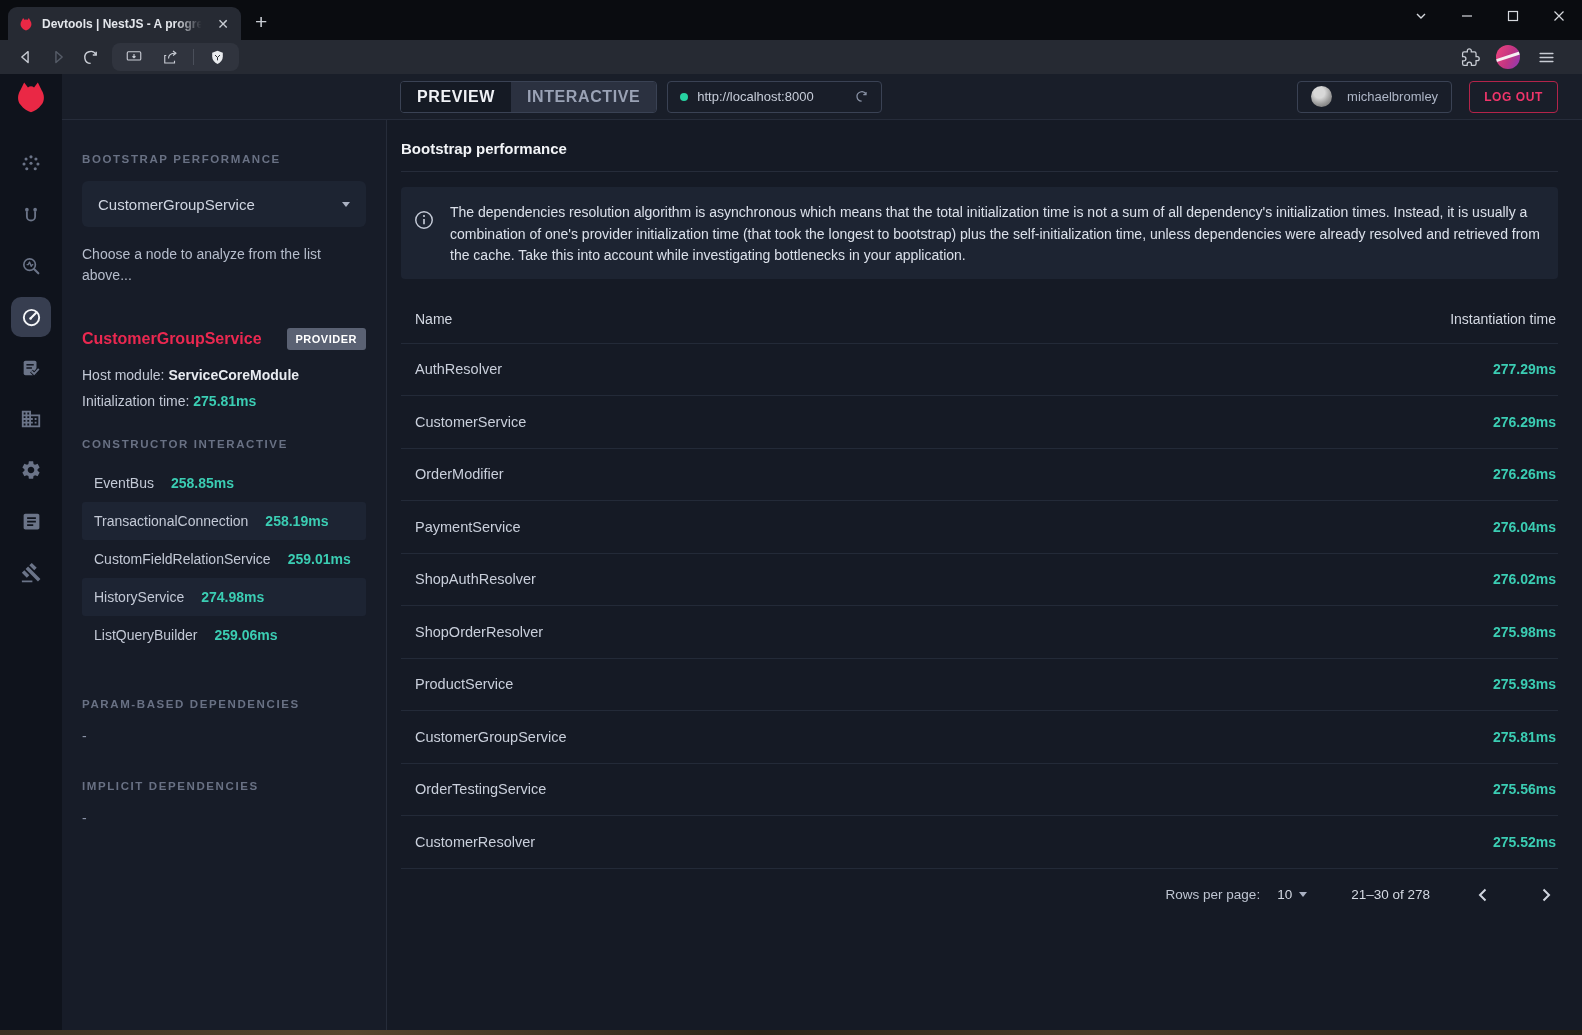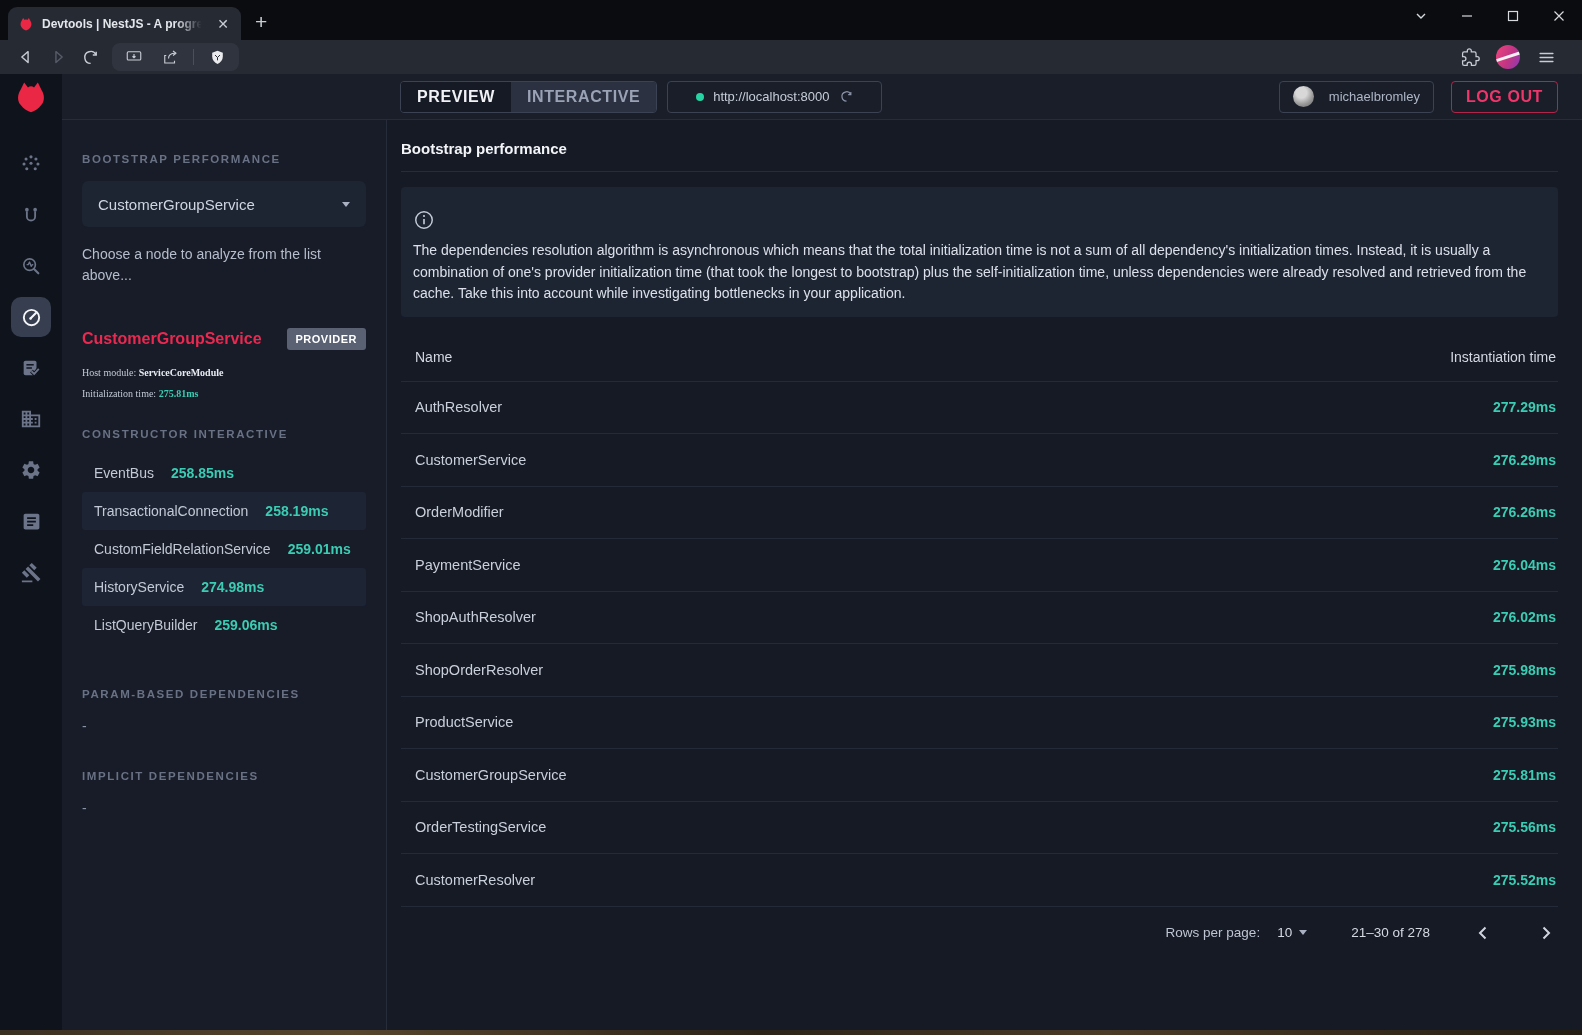--- a/index.html
+++ b/index.html
@@ -39,30 +39,30 @@
   .app { flex:1; display:flex; flex-direction:column; min-height:0; }
   .app-header { height:46px; background:#191e29; border-bottom:1px solid #262c3a;
     display:flex; align-items:center; }
   .logo-box { width:62px; height:46px; background:#0f131c; display:flex; align-items:center; justify-content:center; }
   .segmented { margin-left:338px; display:flex; height:32px; border:1px solid #3a4254; border-radius:4px; overflow:hidden; }
   .seg-btn { padding:0 16px; display:flex; align-items:center; font-size:16px; font-weight:700;
     letter-spacing:0.6px; }
   .seg-preview { background:#151a24; color:#f0f2f6; }
   .seg-interactive { background:#2b3140; color:#9aa2b5; }
   .target-box { margin-left:10px; height:32px; width:215px; border:1px solid #3a4254; border-radius:4px;
-    display:flex; align-items:center; gap:9px; padding:0 28px; }
+    display:flex; align-items:center; gap:9px; padding:0 12px; }
   .green-dot { width:8px; height:8px; border-radius:50%; background:#27d3a2; }
   .target-url { flex:1; font-size:13px; color:#c7cdd9; }
   .user-chip { margin-left:auto; height:32px; border:1px solid #3a4254; border-radius:4px;
     display:flex; align-items:center; gap:15px; padding:0 13px; }
   .user-avatar { width:21px; height:21px; border-radius:50%;
     background:radial-gradient(circle at 40% 32%,#d8d8d8 0 28%,#9b9b9b 60%,#5f5f5f 100%); }
   .user-name { font-size:13px; color:#aeb6c6; }
   .logout-btn { margin:0 24px 0 17px; height:32px; padding:0 14px; border:1px solid #b3244a; border-radius:4px;
-    display:flex; align-items:center; font-size:16px; font-weight:700; letter-spacing:0.6px; color:#f0356b;
+    display:flex; align-items:center; font-size:12px; font-weight:700; letter-spacing:0.6px; color:#f0356b;
     background:transparent; }
 
   
   .app-body { flex:1; display:flex; min-height:0; }
   .iconbar { width:62px; background:#0f131c; display:flex; flex-direction:column; align-items:center;
     padding-top:24px; gap:11px; }
   .ic-item { width:40px; height:40px; border-radius:10px; display:flex; align-items:center; justify-content:center; }
   .ic-item.active { background:#373e50; }
 
   .panel { width:325px; background:#171c28; border-right:1px solid #262c3a; padding:33px 20px 0 20px;
@@ -70,38 +70,38 @@
   .sec-label { font-size:11.5px; font-weight:700; letter-spacing:1.6px; color:#697184; }
   .node-select { margin-top:16px; height:46px; background:#1d2432; border-radius:6px;
     display:flex; align-items:center; padding:0 16px; }
   .node-select-value { flex:1; font-size:15px; color:#cfd5e1; }
   .helper-text { margin-top:17px; font-size:14px; line-height:21px; color:#b6bdcc; width:250px; }
   .node-detail { margin-top:42px; }
   .node-head { display:flex; align-items:center; }
   .node-name { font-size:16px; font-weight:700; color:#ea2850; flex:1; }
   .badge { background:#5a6173; color:#fff; font-size:11px; font-weight:700; letter-spacing:0.5px;
     padding:5px 9px; border-radius:3px; }
-  .kv-line { margin-top:17px; font-size:10px; color:#c3c9d6;font-family:Liberation Serif, serif; }
+  .kv-line { margin-top:17px; font-size:14px; color:#c3c9d6; }
   .kv-line + .kv-line { margin-top:10px; }
   .kv-strong { font-weight:700; color:#e8ebf1; }
   .teal { color:#3bcdb3; font-weight:700; }
   .deps-title { margin-top:29px; }
   .dep-list { margin-top:14px; }
   .dep-item { height:38px; display:flex; align-items:center; gap:17px; padding:0 12px; font-size:14px;
     color:#c3c9d6; border-radius:3px; }
   .dep-item:nth-child(even) { background:#1d2433; }
   .empty-dash { margin-top:18px; font-size:14px; color:#8a92a6; }
   .param-title { margin-top:44px; }
   .implicit-title { margin-top:36px; }
 
   .content { flex:1; background:#151a25; padding:0 24px 0 14px; display:flex; flex-direction:column; overflow:hidden; }
   .page-title-row { padding:20px 0 14px 0; border-bottom:1px solid #262c3a; }
   .page-title { font-size:15px; font-weight:700; color:#f2f4f7; }
-  .info-box { margin-top:15px; background:#1d2432; border-radius:4px; display:flex; gap:6px;
-    padding:12px 16px 12px 12px; align-items:flex-start;flex-direction:column; }
+  .info-box { margin-top:15px; background:#1d2432; border-radius:4px; display:flex; gap:15px;
+    padding:12px 16px 12px 12px; align-items:flex-start; }
   .info-ic { flex:0 0 auto; margin-top:10px; }
   .info-text { font-size:14px; line-height:21.5px; color:#dbe0ea; padding-top:3px; }
 
   .table { margin-top:17px; }
   .t-head { display:flex; align-items:center; height:48px; border-bottom:1px solid #232a38; padding:0 2px 0 14px; }
   .t-col-name { flex:1; font-size:14px; font-weight:500; color:#d3d8e2; }
   .t-col-time { font-size:14px; font-weight:500; color:#d3d8e2; text-align:right; }
   .t-row { display:flex; align-items:center; height:52.5px; border-bottom:1px solid #232a38; padding:0 2px 0 14px; }
   .t-row-name { flex:1; font-size:14.5px; color:#c9cfdb; }
   .t-row-time { font-size:14px; font-weight:700; color:#3bcdb3; text-align:right; }

